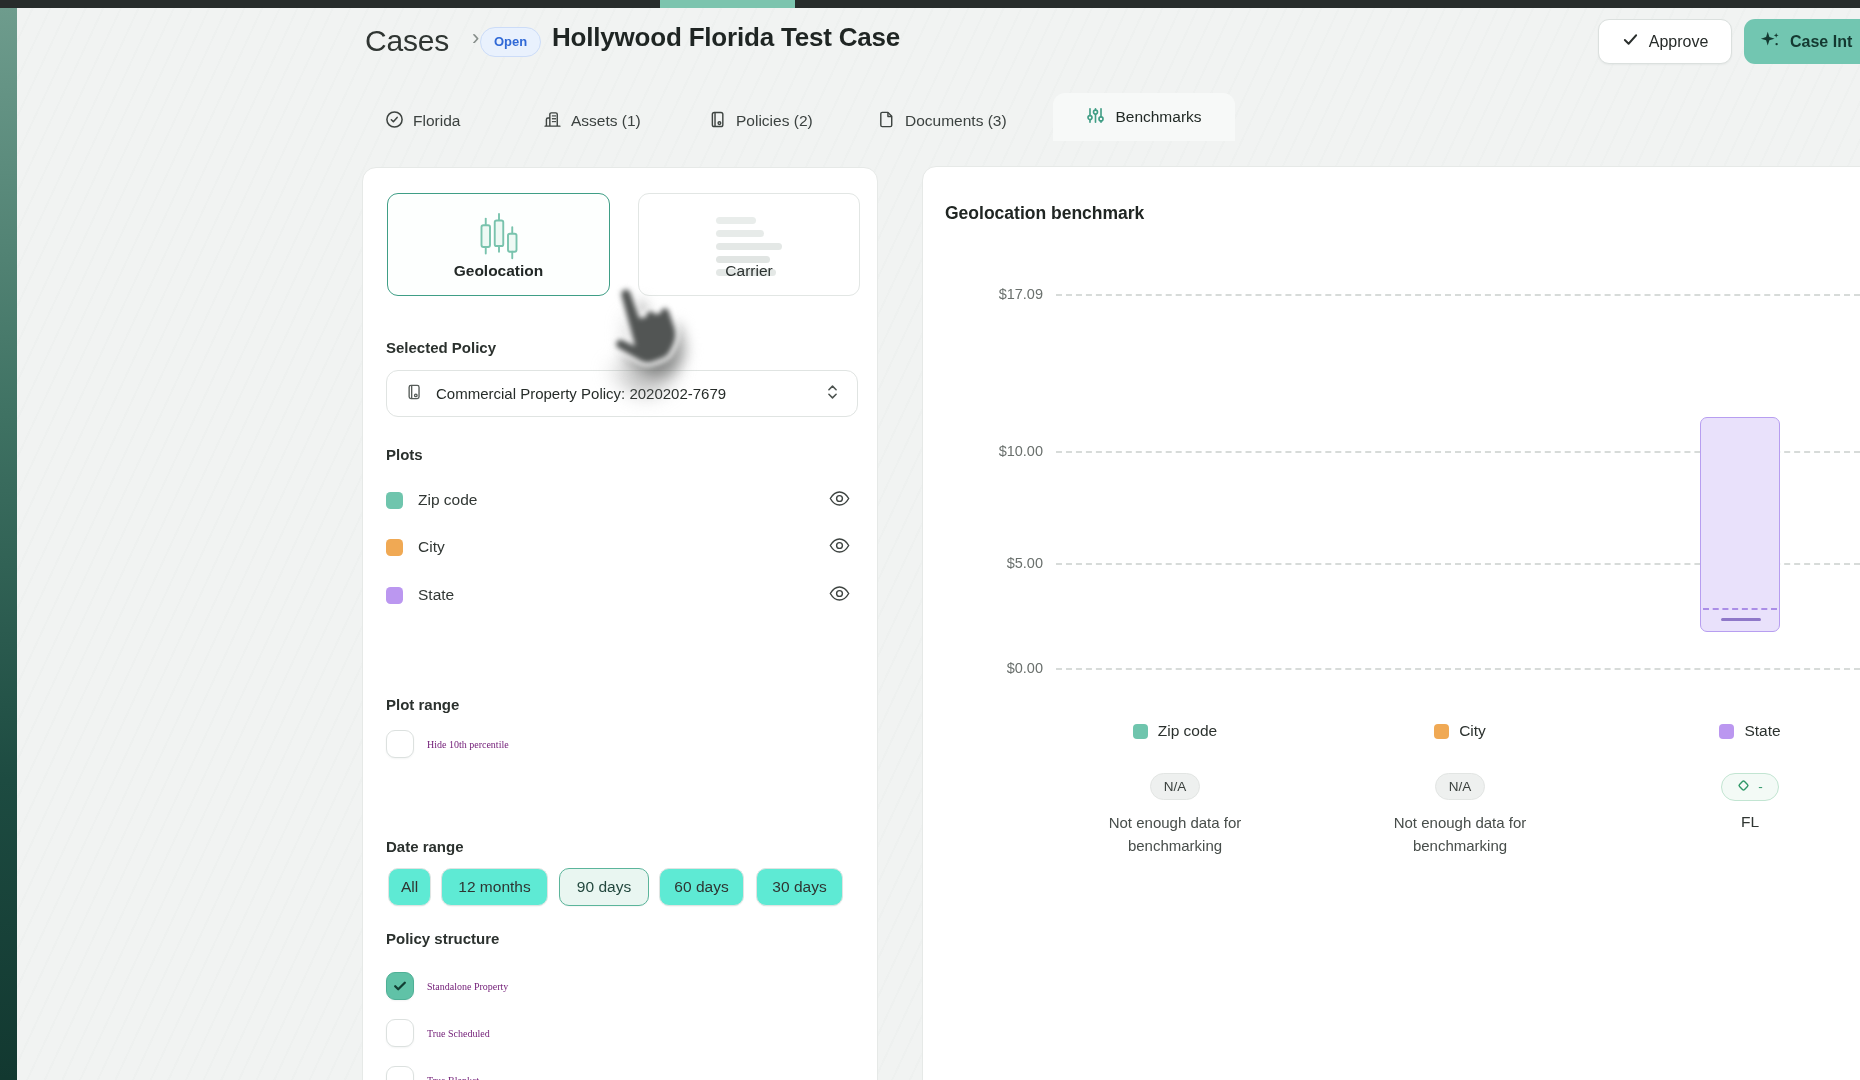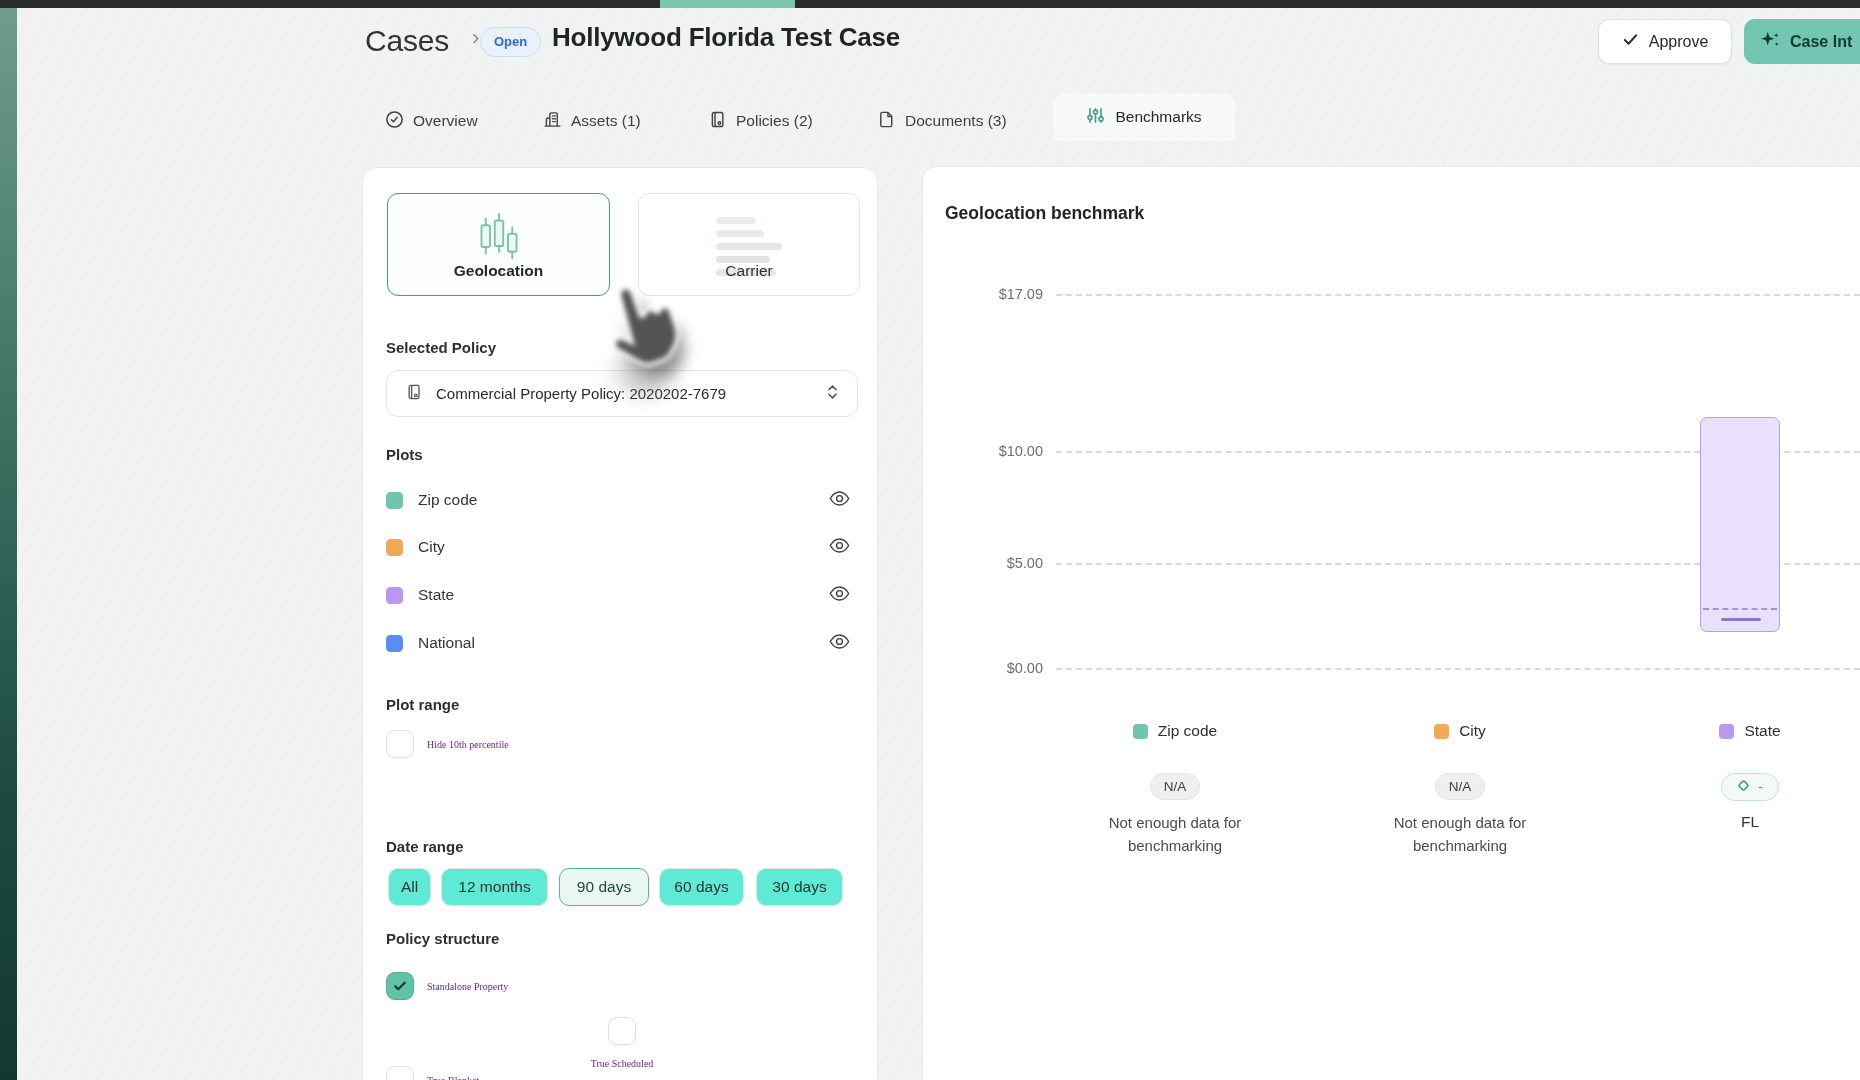--- a/index.html
+++ b/index.html
@@ -149,21 +149,21 @@
     <span>Case Int</span>
   </div>
 
   <div class="tab tab-overview">
     <span>
       <svg viewBox="0 0 20 20" width="19" height="19">
           <circle cx="10" cy="10" r="8" fill="none" stroke="#3e4441" stroke-width="1.6"></circle>
           <path d="M6.7 10.2 l2.1 2.1 4-4.5" fill="none" stroke="#3e4441" stroke-width="1.6" stroke-linecap="round" stroke-linejoin="round"></path>
         </svg>
     </span>
-    <span>Overview</span>
+    <span>Florida</span>
   </div>
   <div class="tab tab-assets">
     <span>
       <svg viewBox="0 0 20 20" width="19" height="19" fill="none" stroke="#3e4441" stroke-width="1.5" stroke-linecap="round">
         <path d="M7.2 17 V4.6 C7.2 3.7 7.9 3 8.8 3 h4.6 c.9 0 1.6 .7 1.6 1.6 V17 M3.6 17 V10 c0-.9 .7-1.6 1.6-1.6 h2 M2.2 17 h15.6"></path>
         <path d="M10 6.2 h.9 M12.2 6.2 h.9 M10 9.2 h.9 M12.2 9.2 h.9 M10 12.2 h.9 M12.2 12.2 h.9"></path>
       </svg>
     </span>
     <span>Assets (1)</span>
   </div>
@@ -274,30 +274,20 @@
   <div class="plot-row" style="top:582px;">
     <span class="swatch" style="background: rgb(187, 151, 240);"></span>
     <span class="plot-label">State</span>
     <span class="eye">
       <svg viewBox="0 0 22 16" width="21" height="15" fill="none" stroke="#3d4340" stroke-width="1.5">
           <path d="M1.2 8 C4.2 2.8 7.8 1 11 1 s6.8 1.8 9.8 7 C17.8 13.2 14.2 15 11 15 S4.2 13.2 1.2 8 Z"></path>
           <circle cx="11" cy="8" r="3.1"></circle>
         </svg>
     </span>
   </div>
-  <div class="plot-row" style="top:630px;">
-    <span class="swatch" style="background: rgb(91, 141, 239);"></span>
-    <span class="plot-label">National</span>
-    <span class="eye">
-      <svg viewBox="0 0 22 16" width="21" height="15" fill="none" stroke="#3d4340" stroke-width="1.5">
-          <path d="M1.2 8 C4.2 2.8 7.8 1 11 1 s6.8 1.8 9.8 7 C17.8 13.2 14.2 15 11 15 S4.2 13.2 1.2 8 Z"></path>
-          <circle cx="11" cy="8" r="3.1"></circle>
-        </svg>
-    </span>
-  </div>
 
   <div class="section-label lbl-plot-range">Plot range</div>
   <div class="cb-row" style="top:728px;">
     <span class="checkbox"></span>
     <span class="cb-label">Hide 10th percentile</span>
   </div>
 
   <div class="section-label lbl-date-range">Date range</div>
   <div class="date-btn db-all">All</div>
   <div class="date-btn db-12m">12 months</div>
@@ -307,21 +297,21 @@
 
   <div class="section-label lbl-policy-structure">Policy structure</div>
   <div class="cb-row" style="top:970px;">
     <span class="checkbox checked">
       <svg viewBox="0 0 16 16" width="16" height="16">
           <path d="M3.2 8.3 l3 3 L12.8 4.7" stroke="#123f34" stroke-width="2.3" fill="none" stroke-linecap="round" stroke-linejoin="round"></path>
         </svg>
     </span>
     <span class="cb-label">Standalone Property</span>
   </div>
-  <div class="cb-row" style="top:1017px;flex-direction:column;">
+  <div class="cb-row" style="top:1017px;">
     <span class="checkbox"></span>
     <span class="cb-label">True Scheduled</span>
   </div>
   <div class="cb-row" style="top:1064px;">
     <span class="checkbox"></span>
     <span class="cb-label">True Blanket</span>
   </div>
 
   <div class="chart-title">Geolocation benchmark</div>
 

